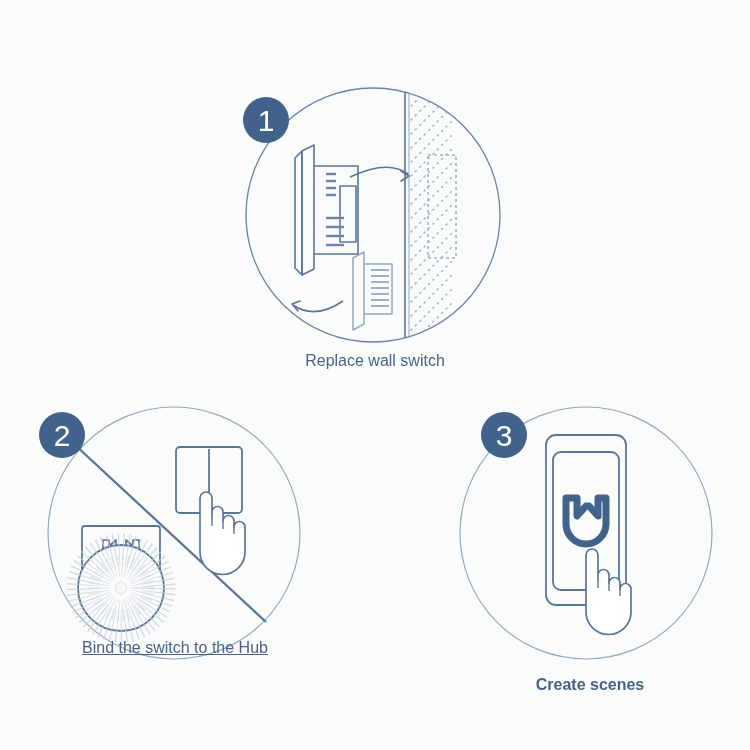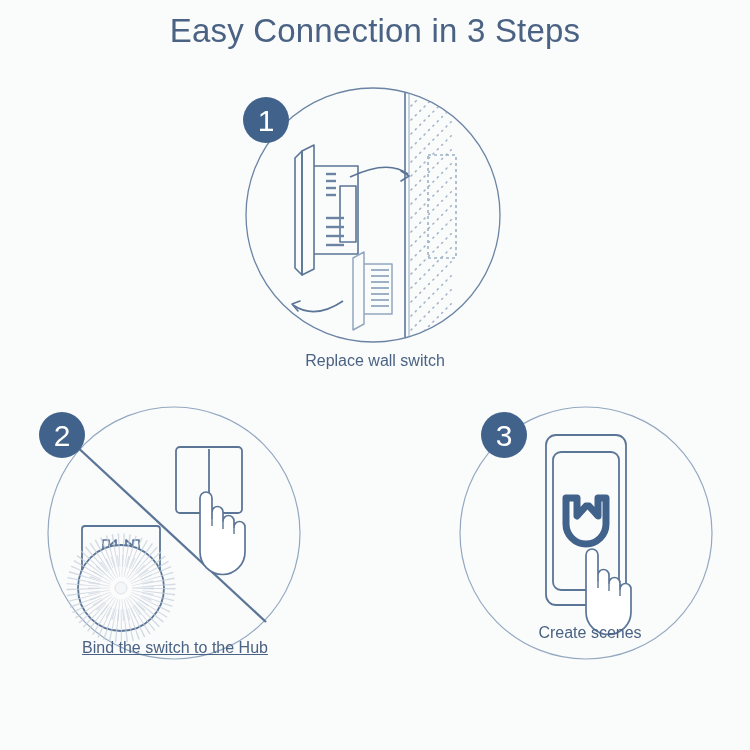--- a/index.html
+++ b/index.html
@@ -49,34 +49,33 @@
     white-space: nowrap;
   }
   
   #step-1 { left: 240px; top: 82px; width: 270px; height: 270px; }
   #step-1-caption { left: 180px; top: 352px; width: 390px; }
   
   #step-2 { left: 36px; top: 400px; width: 280px; height: 270px; }
   #step-2-caption { left: 0px; top: 639px; width: 350px; text-decoration: underline; }
   
   #step-3 { left: 448px; top: 400px; width: 280px; height: 270px; }
-  #step-3-caption { left: 440px; top: 624px; width: 300px; }
+  #step-3-caption { left: 440px; top: 676px; width: 300px; font-weight: bold; }
   svg { display: block; overflow: visible; }
   .badge-text {
     font-family: "Liberation Sans", sans-serif;
     font-size: 30px;
     fill: #ffffff;
   }
 </style>
 </head>
 <body>
 
 <div id="page-root">
 
-  <div class="page-title">Easy Connection in 3 Steps</div>
 
   <div class="step" id="step-1">
     <svg class="step-illustration" width="270" height="270" viewBox="0 0 270 270">
 
       <circle cx="133" cy="133" r="127" fill="none" stroke="#6b84a4" stroke-width="1.3"></circle>
 
       <g>
         <clipPath id="clip1">
           <circle cx="133" cy="133" r="126.5"></circle>
         </clipPath>

